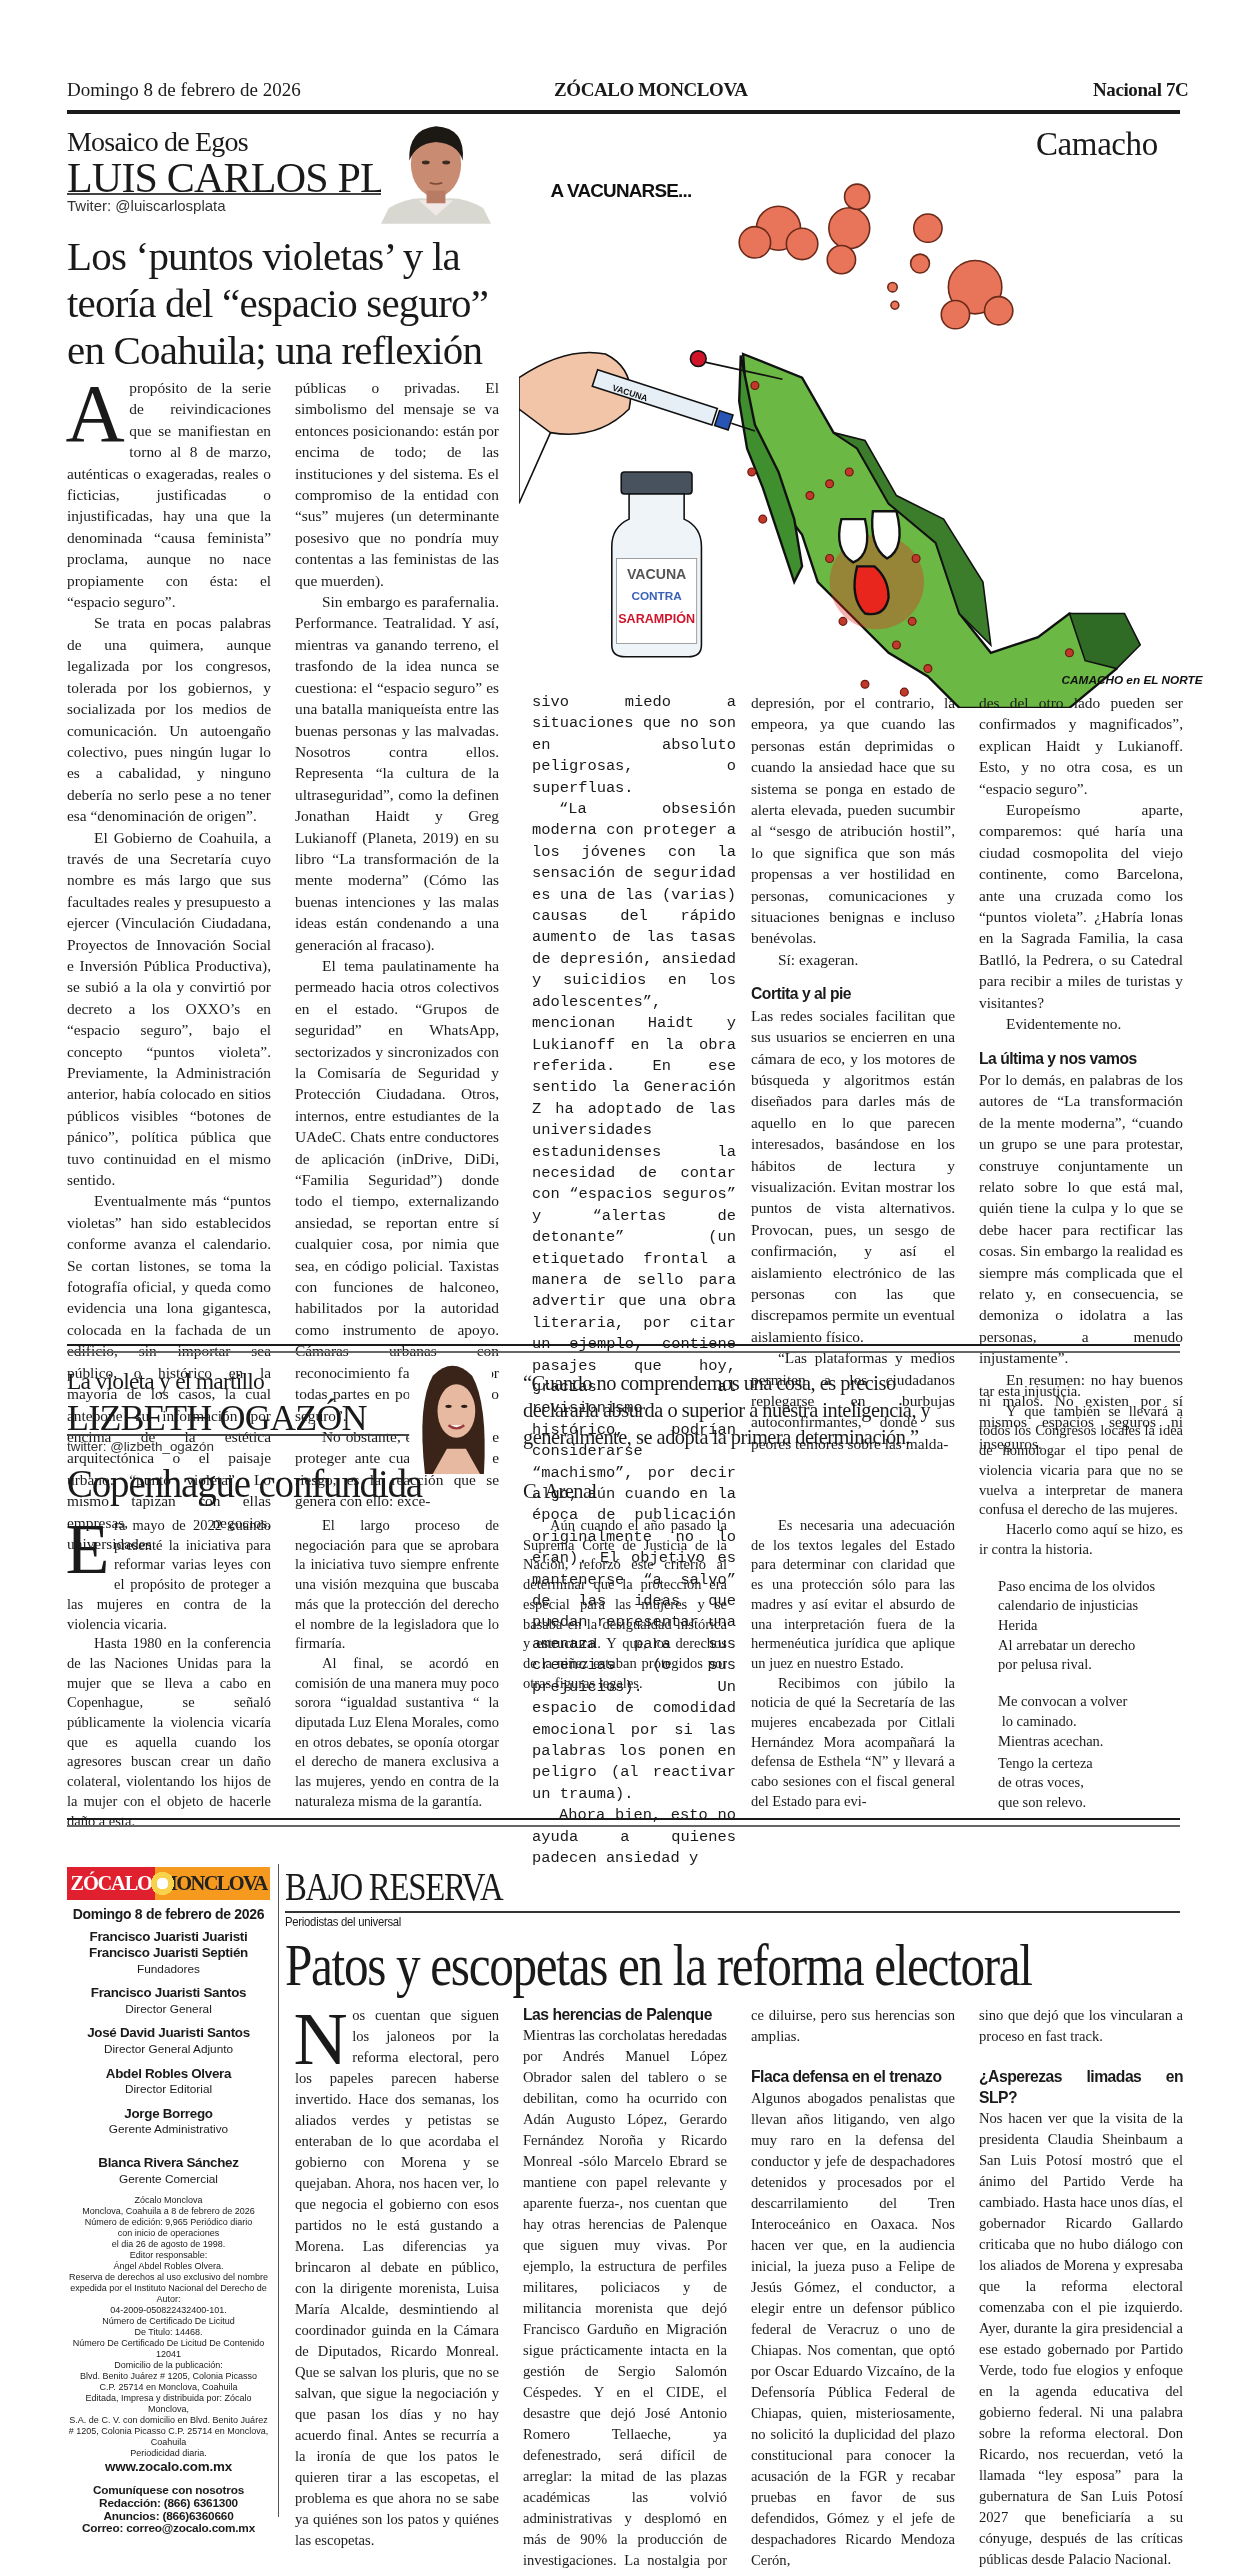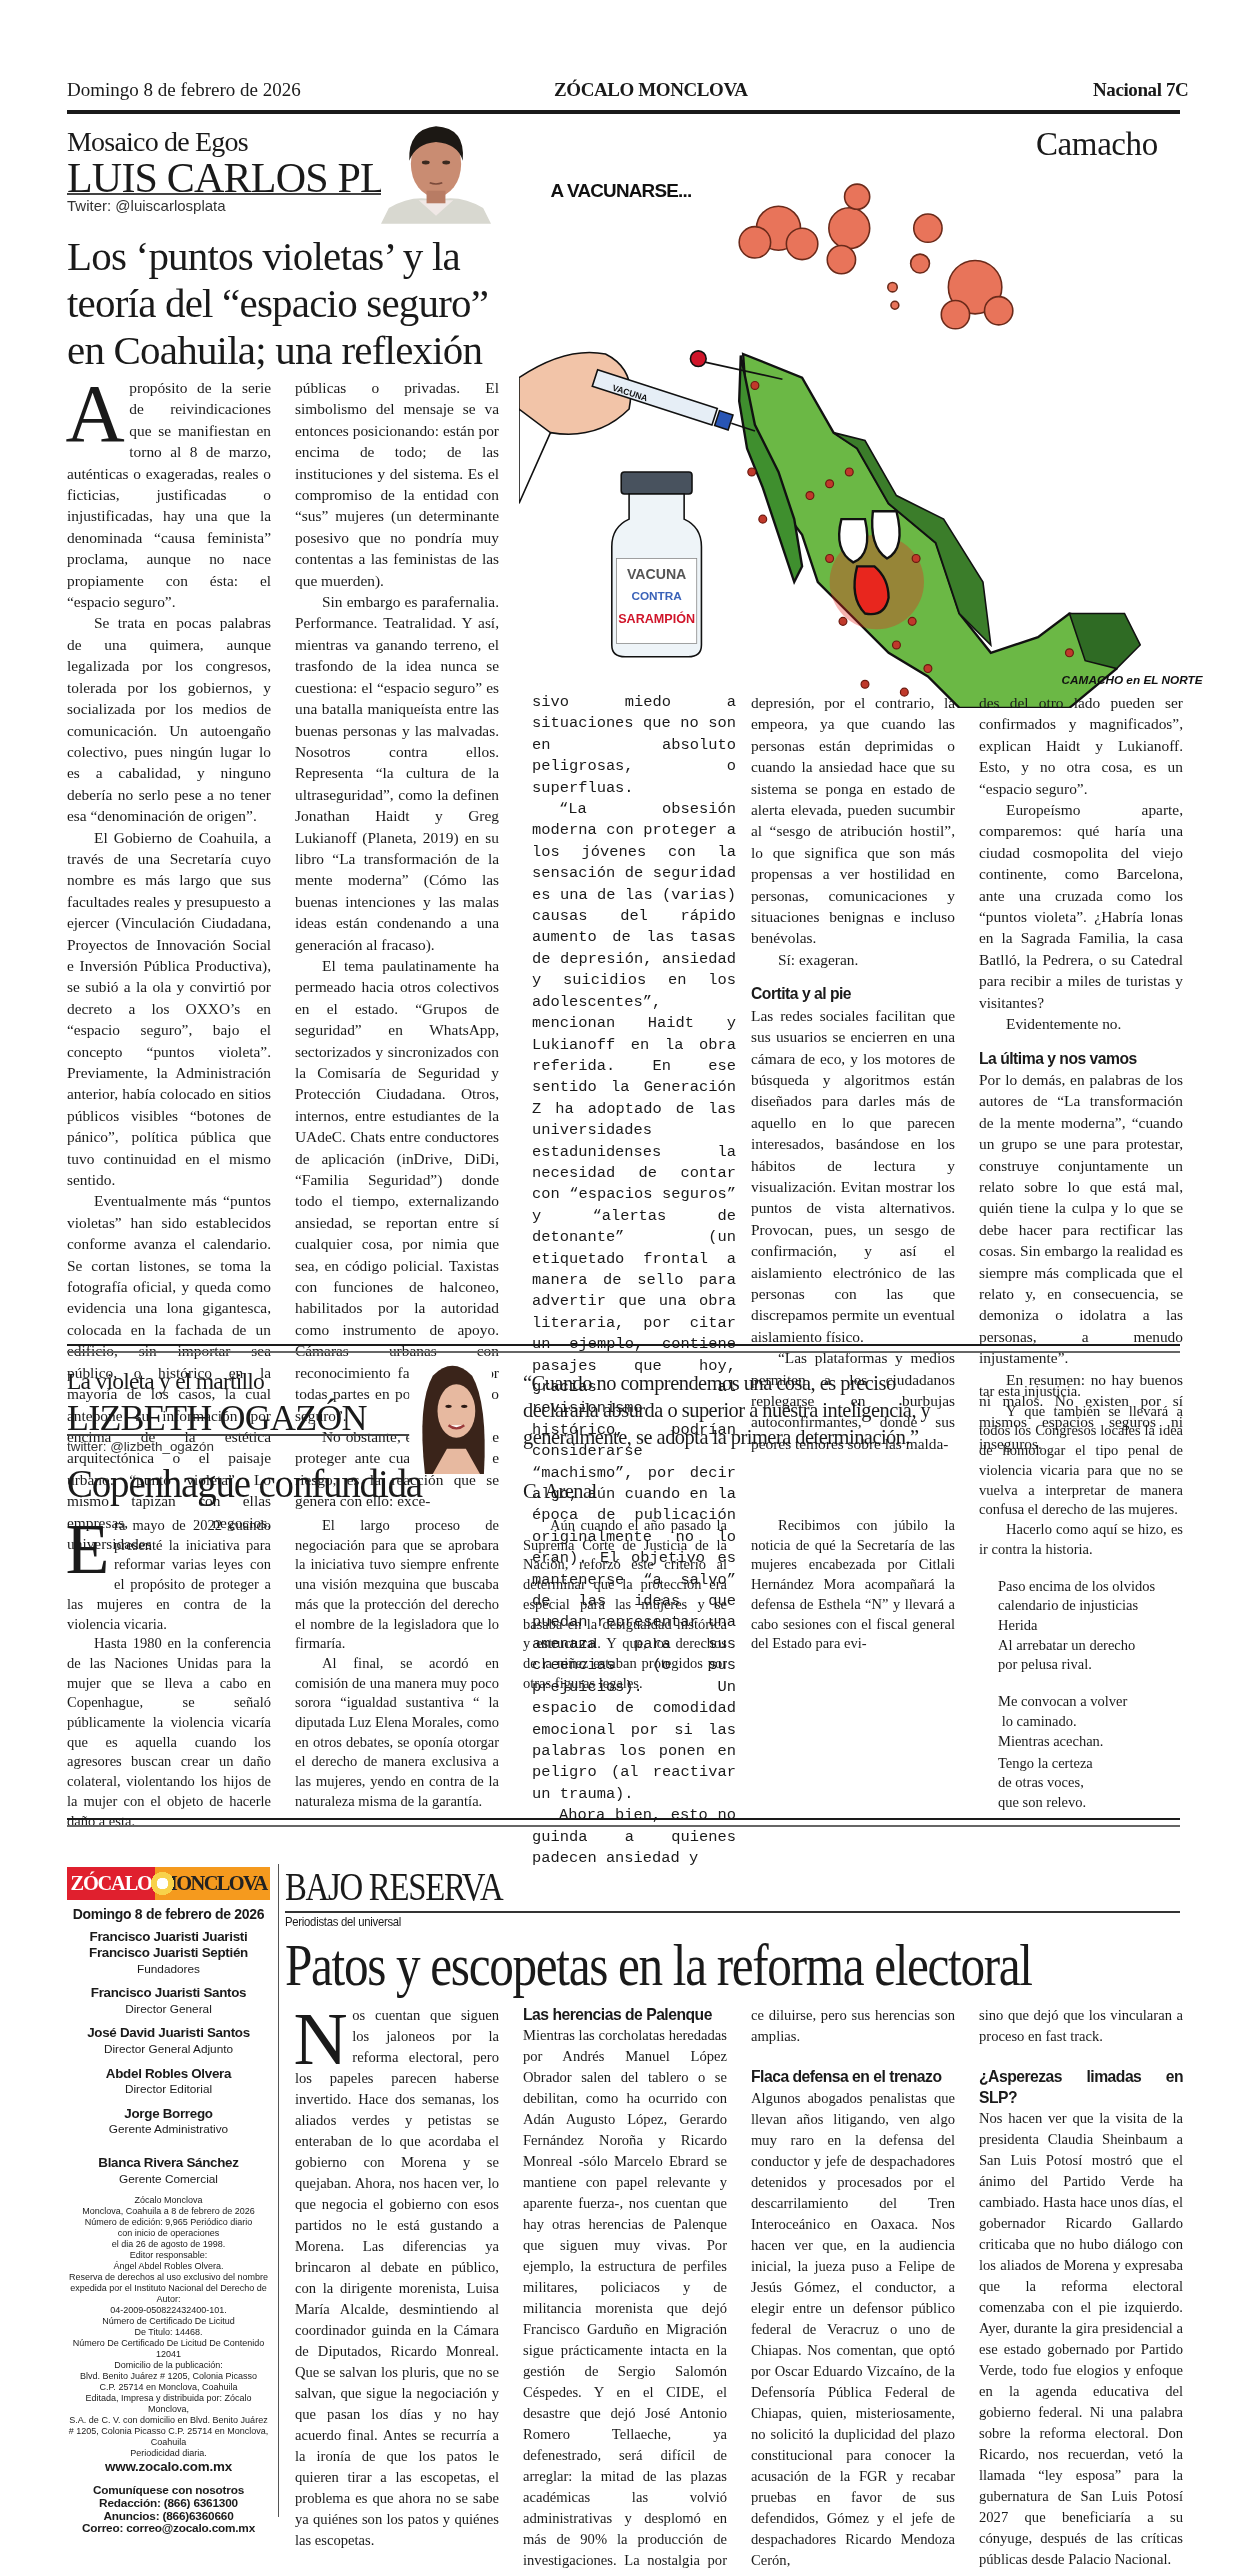--- a/index.html
+++ b/index.html
@@ -154,21 +154,21 @@
 </div>
 <div class="abs col" style="left:295px;top:377px;width:204px;">
   <p class="noind">públicas o privadas. El simbolismo del mensaje se va entonces posicionando: están por encima de todo; de las instituciones y del sistema. Es el compromiso de la entidad con “sus” mujeres (un determinante posesivo que no pondría muy contentas a las feministas de las que muerden).</p>
   <p>Sin embargo es parafernalia. Performance. Teatralidad. Y así, mientras va ganando terreno, el trasfondo de la idea nunca se cuestiona: el “espacio seguro” es una batalla maniqueísta entre las buenas personas y las malvadas. Nosotros contra ellos. Representa “la cultura de la ultraseguridad”, como la definen Jonathan Haidt y Greg Lukianoff (Planeta, 2019) en su libro “La transformación de la mente moderna” (Cómo las buenas intenciones y las malas ideas están condenando a una generación al fracaso).</p>
   <p>El tema paulatinamente ha permeado hacia otros colectivos en el estado. “Grupos de seguridad” en WhatsApp, sectorizados y sincronizados con la Comisaría de Seguridad y Protección Ciudadana. Otros, internos, entre estudiantes de la UAdeC. Chats entre conductores de aplicación (inDrive, DiDi, “Familia Seguridad”) donde todo el tiempo, externalizando ansiedad, se reportan entre sí cualquier cosa, por nimia que sea, en código policial. Taxistas con funciones de halconeo, habilitados por la autoridad como instrumento de apoyo. Cámaras urbanas con reconocimiento facial. Ojos por todas partes en pos del “espacio seguro”.</p>
   <p>No obstante, el problema de proteger ante cualquier posible riesgo, es la reacción que se genera con ello: exce-</p>
 </div>
 <div class="abs col" style="left:532px;top:692px;width:204px;font-family:Liberation Mono, monospace;">
   <p class="noind">sivo miedo a situaciones que no son en absoluto peligrosas, o superfluas.</p>
   <p>“La obsesión moderna con proteger a los jóvenes con la sensación de seguridad es una de las (varias) causas del rápido aumento de las tasas de depresión, ansiedad y suicidios en los adolescentes”, mencionan Haidt y Lukianoff en la obra referida. En ese sentido la Generación Z ha adoptado de las universidades estadunidenses la necesidad de contar con “espacios seguros” y “alertas de detonante” (un etiquetado frontal a manera de sello para advertir que una obra literaria, por citar un ejemplo, contiene pasajes que hoy, gracias al revisionismo histórico, podrían considerarse “machismo”, por decir algo, aún cuando en la época de publicación originalmente no lo eran). El objetivo es mantenerse “a salvo” de las ideas que puedan representar una amenaza para sus creencias (o sus prejuicios). Un espacio de comodidad emocional por si las palabras los ponen en peligro (al reactivar un trauma).</p>
-  <p>Ahora bien, esto no guinda a quienes padecen ansiedad y</p>
+  <p>Ahora bien, esto no ayuda a quienes padecen ansiedad y</p>
 </div>
 <div class="abs col" style="left:751px;top:692px;width:204px;">
   <p class="noind">depresión, por el contrario, la empeora, ya que cuando las personas están deprimidas o cuando la ansiedad hace que su sistema se ponga en estado de alerta elevada, pueden sucumbir al “sesgo de atribución hostil”, lo que significa que son más propensas a ver hostilidad en personas, comunicaciones y situaciones benignas e incluso benévolas.</p>
   <p>Sí: exageran.</p>
   <h4>Cortita y al pie</h4>
   <p class="noind">Las redes sociales facilitan que sus usuarios se encierren en una cámara de eco, y los motores de búsqueda y algoritmos están diseñados para darles más de aquello en lo que parecen interesados, basándose en los hábitos de lectura y visualización. Evitan mostrar los puntos de vista alternativos. Provocan, pues, un sesgo de confirmación, y así el aislamiento electrónico de las personas con las que discrepamos permite un eventual aislamiento físico.</p>
   <p>“Las plataformas y medios permiten a los ciudadanos replegarse en burbujas autoconfirmantes, donde sus peores temores sobre las malda-</p>
 </div>
 <div class="abs col" style="left:979px;top:692px;width:204px;">
   <p class="noind">des del otro lado pueden ser confirmados y magnificados”, explican Haidt y Lukianoff. Esto, y no otra cosa, es un “espacio seguro”.</p>
@@ -209,20 +209,21 @@
   <p>Hasta 1980 en la conferencia de las Naciones Unidas para la mujer que se lleva a cabo en Copenhague, se señaló públicamente la violencia vicaría que es aquella cuando los agresores buscan crear un daño colateral, violentando los hijos de la mujer con el objeto de hacerle daño a esta.</p>
 </div>
 <div class="abs col" style="left:295px;top:1516px;width:204px;font-size:14.5px;line-height:19.7px;">
   <p>El largo proceso de negociación para que se aprobara la iniciativa tuvo siempre enfrente una visión mezquina que buscaba más que la protección del derecho el nombre de la legisladora que lo firmaría.</p>
   <p>Al final, se acordó en comisión de una manera muy poco sorora “igualdad sustantiva “ la diputada Luz Elena Morales, como en otros debates, se oponía otorgar el derecho de manera exclusiva a las mujeres, yendo en contra de la naturaleza misma de la garantía.</p>
 </div>
 <div class="abs col" style="left:523px;top:1516px;width:204px;font-size:14.5px;line-height:19.7px;">
   <p>Aún cuando el año pasado la Suprema Corte de Justicia de la Nación, reforzó este criterio al determinar que la protección era especial para las mujeres y se basaba en la desigualdad histórica y estructural. Y que, los derechos de la niñez estaban protegidos por otras figuras legales.</p>
 </div>
 <div class="abs col" style="left:751px;top:1516px;width:204px;font-size:14.5px;line-height:19.7px;">
+  <p>Es necesaria una adecuación de los textos legales del Estado para determinar con claridad que es una protección sólo para las madres y así evitar el absurdo de una interpretación fuera de la hermenéutica jurídica que aplique un juez en nuestro Estado.</p>
   <p>Recibimos con júbilo la noticia de qué la Secretaría de las mujeres encabezada por Citlali Hernández Mora acompañará la defensa de Esthela “N” y llevará a cabo sesiones con el fiscal general del Estado para evi-</p>
 </div>
 <div class="abs col" style="left:979px;top:1382px;width:204px;font-size:14.5px;line-height:19.7px;">
   <p class="noind">tar esta injusticia.</p>
   <p>Y que también se llevará a todos los Congresos locales la idea de homologar el tipo penal de violencia vicaria para que no se vuelva a interpretar de manera confusa el derecho de las mujeres.</p>
   <p>Hacerlo como aquí se hizo, es ir contra la historia.</p>
   <div style="margin-top:17.3px;padding-left:19px;text-align:left;">
     <div>
       <div>Paso encima de los olvidos</div>
         <div>calendario de  injusticias</div>

